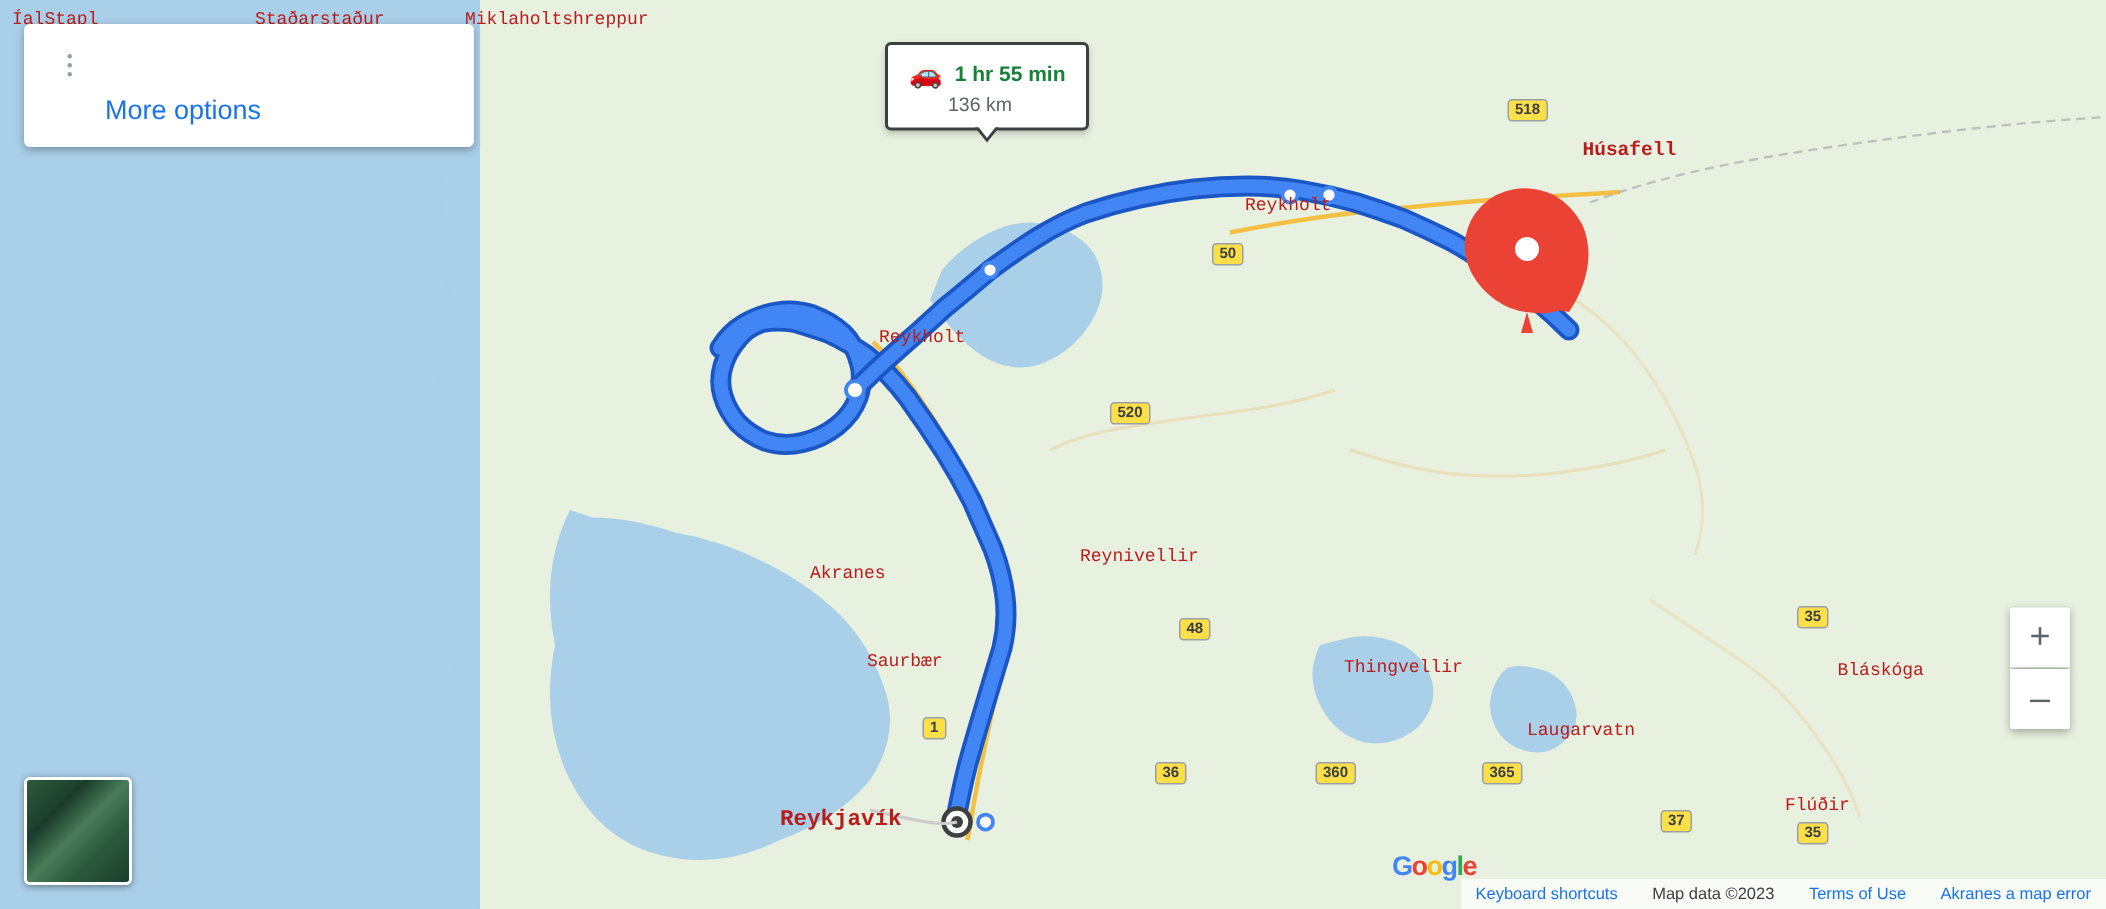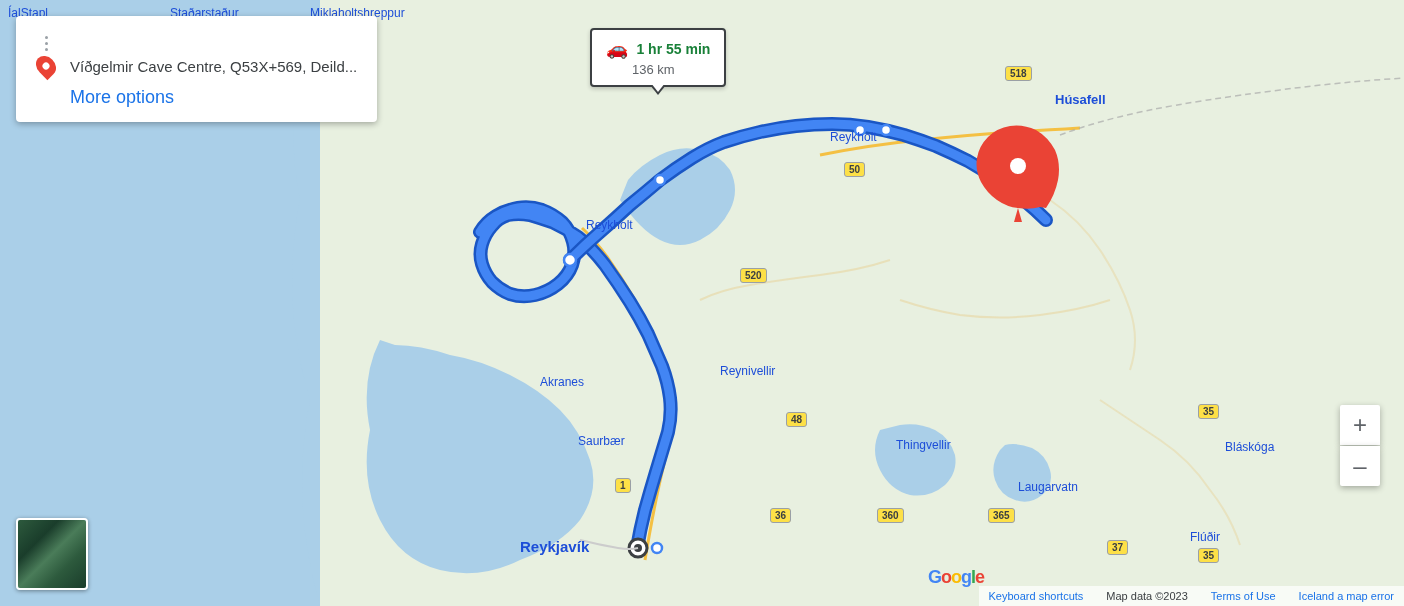--- a/index.html
+++ b/index.html
@@ -168,22 +168,22 @@
       border-left: 7px solid transparent;
       border-right: 7px solid transparent;
       border-top: 9px solid white;
       z-index: 1;
     }
 
     
     .map-label {
       position: absolute;
       font-size: 12px;
-      color: #1d4ed8;
-      font-family: Liberation Sans, sans-serif;
+      color: #b91c1c;
+      font-family: Liberation Mono, monospace;
       white-space: nowrap;
       pointer-events: none;
     }
 
     .map-label.bold {
       font-weight: 700;
       font-size: 13px;
     }
 
     .map-label.large {
@@ -367,47 +367,41 @@
   <div class="map-label" style="left: 896px; top: 438px;">Thingvellir</div>
   <div class="map-label" style="left: 1018px; top: 480px;">Laugarvatn</div>
   <div class="map-label" style="left: 1190px; top: 530px;">Flúðir</div>
   <div class="map-label" style="left: 1225px; top: 440px;">Bláskóga</div>
   <div class="map-label" style="left: 170px; top: 6px;">Staðarstaður</div>
   <div class="map-label" style="left: 310px; top: 6px;">Miklaholtshreppur</div>
 
   <div class="map-label" style="left: 8px; top: 6px;">ÍalStapl</div>
 
   <div class="road-badge" style="left: 1005px; top: 66px;">518</div>
-  <div class="road-badge" style="left: 844px; top: 162px;">50</div>
+  <div class="road-badge" style="left: 808px; top: 162px;">50</div>
   <div class="road-badge" style="left: 740px; top: 268px;">520</div>
   <div class="road-badge" style="left: 786px; top: 412px;">48</div>
   <div class="road-badge" style="left: 615px; top: 478px;">1</div>
   <div class="road-badge" style="left: 770px; top: 508px;">36</div>
   <div class="road-badge" style="left: 877px; top: 508px;">360</div>
   <div class="road-badge" style="left: 988px; top: 508px;">365</div>
   <div class="road-badge" style="left: 1107px; top: 540px;">37</div>
   <div class="road-badge" style="left: 1198px; top: 404px;">35</div>
   <div class="road-badge" style="left: 1198px; top: 548px;">35</div>
 
   <div id="direction-panel">
     <div class="direction-row" style="margin: 2px 0;">
       <div class="direction-icon-col">
         <div class="dots-line">
           <div class="dot"></div>
           <div class="dot"></div>
           <div class="dot"></div>
         </div>
       </div>
     </div>
-    <div class="direction-row">
-      <div class="direction-icon-col">
-        <div class="dest-icon"></div>
-      </div>
-      <div class="direction-text">Víðgelmir Cave Centre, Q53X+569, Deild...</div>
-    </div>
     <div style="margin-top: 6px; margin-left: 34px;">
       <span class="more-options-link">More options</span>
     </div>
   </div>
 
   <div id="duration-box">
     <div class="duration-top">
       <span class="car-icon-box">🚗</span>
       <span class="duration-time">1 hr 55 min</span>
     </div>
@@ -424,16 +418,16 @@
   </div>
 
   <div id="google-logo">
     <span class="g-blue">G</span><span class="g-red">o</span><span class="g-yellow">o</span><span class="g-blue">g</span><span class="g-green">l</span><span class="g-red">e</span>
   </div>
 
   <div id="bottom-bar">
     <span class="bottom-link">Keyboard shortcuts</span>
     <span>Map data ©2023</span>
     <span class="bottom-link">Terms of Use</span>
-    <span class="bottom-link">Iceland a map error</span>
+    <span class="bottom-link">Akranes a map error</span>
   </div>
 
 </div>
 
 </body></html>

